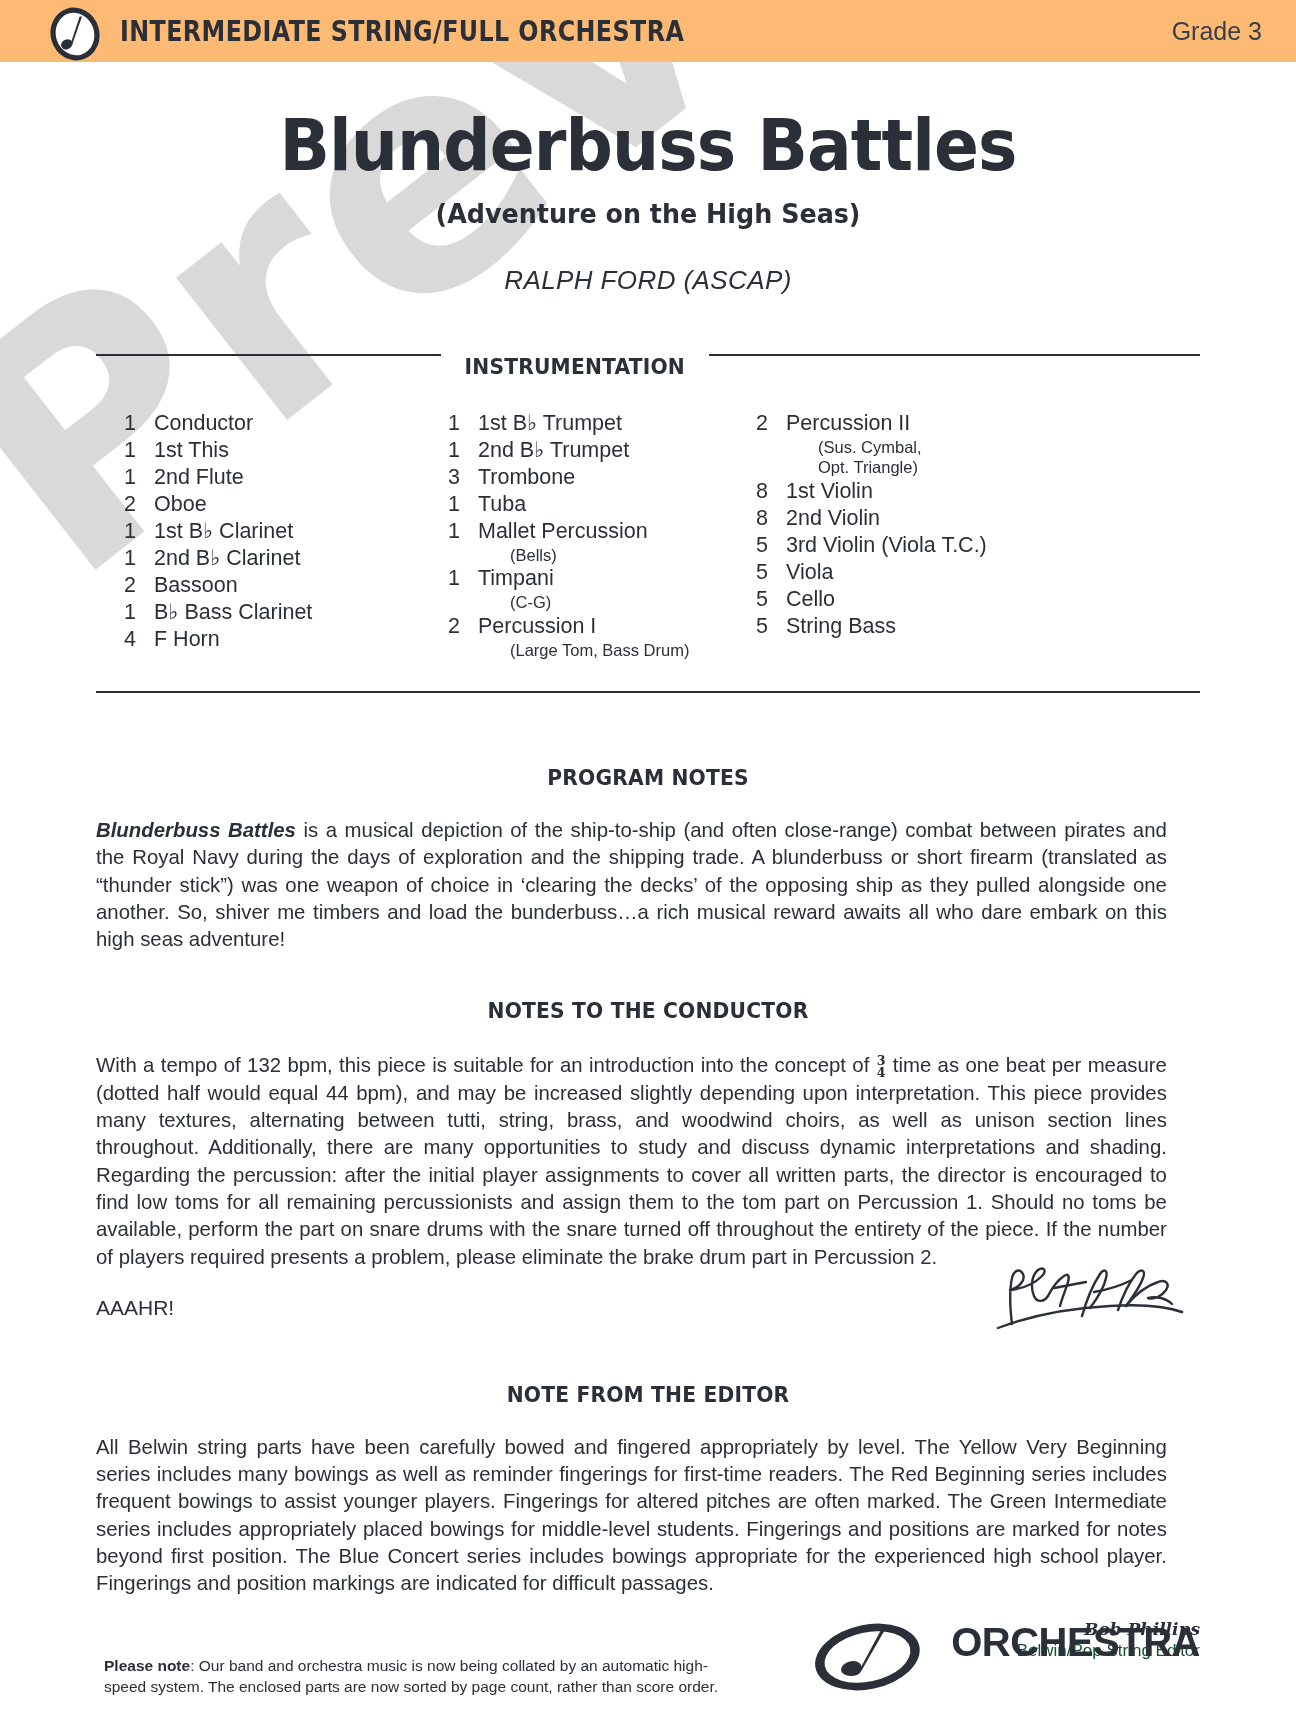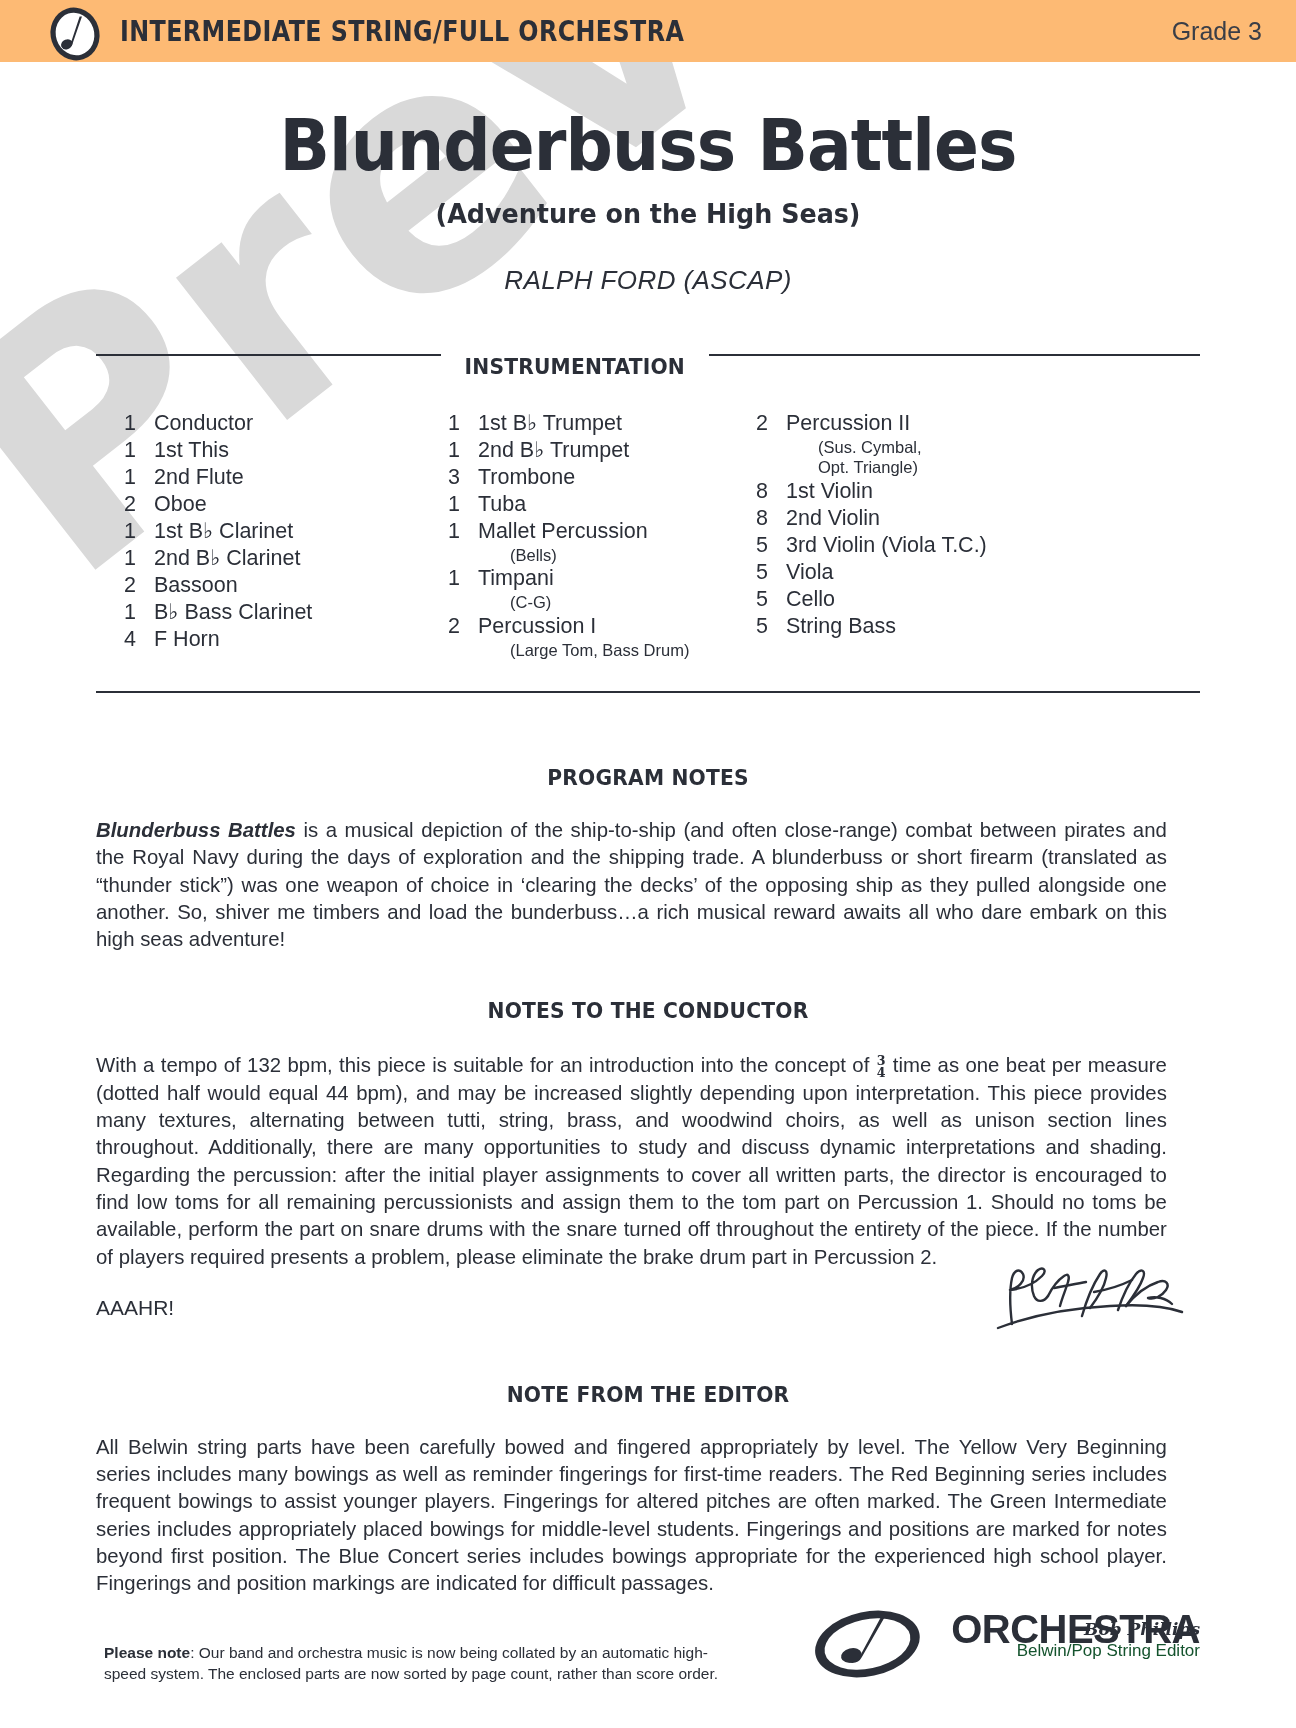--- a/index.html
+++ b/index.html
@@ -226,21 +226,21 @@
   .editor-role {
     font-size: 17px;
     color: #14532d;
     margin-top: 2px;
   }
 
   
   .footer {
     position: absolute;
     left: 0; right: 0;
-    bottom: 43px;
+    bottom: 30px;
     z-index: 2;
     display: flex;
     align-items: flex-end;
     padding: 0 96px 0 104px;
   }
   .footer-note {
     font-size: 15.5px;
     line-height: 1.35;
     color: #2b2f38;
     max-width: 640px;

